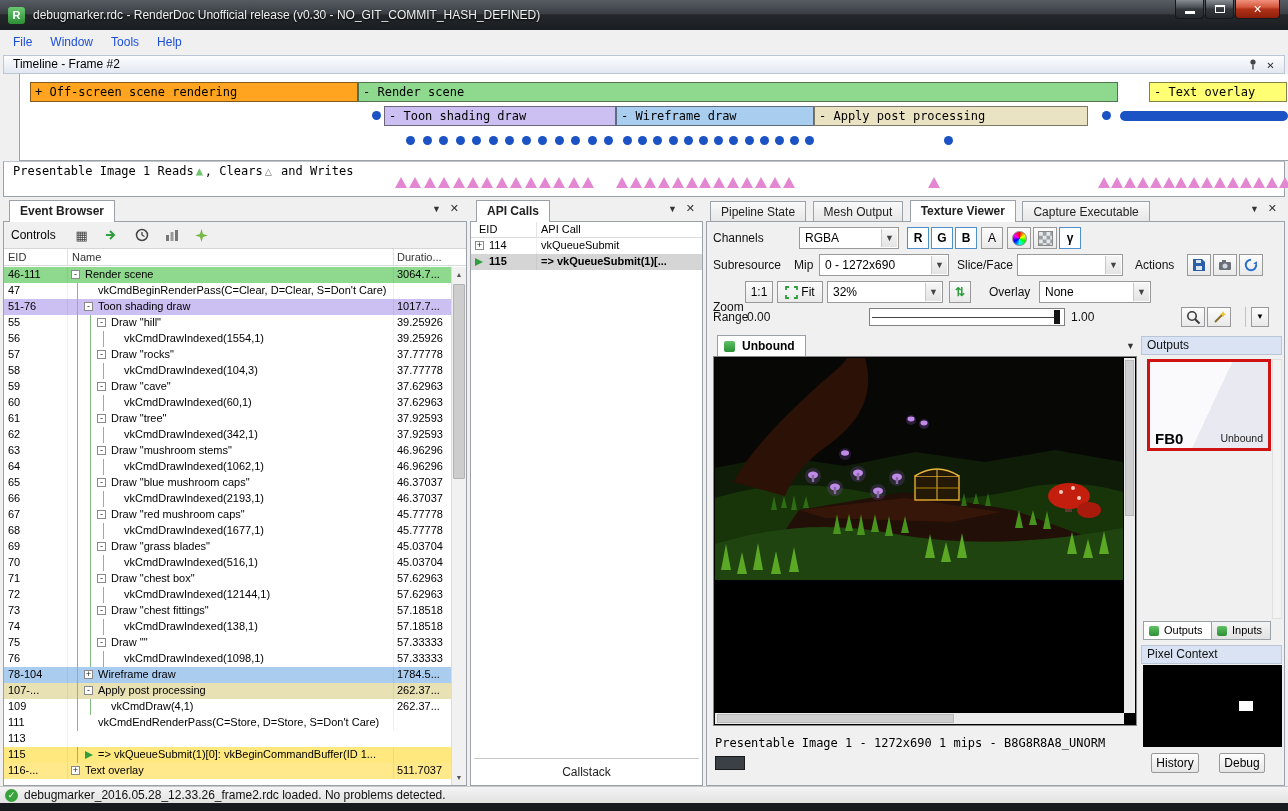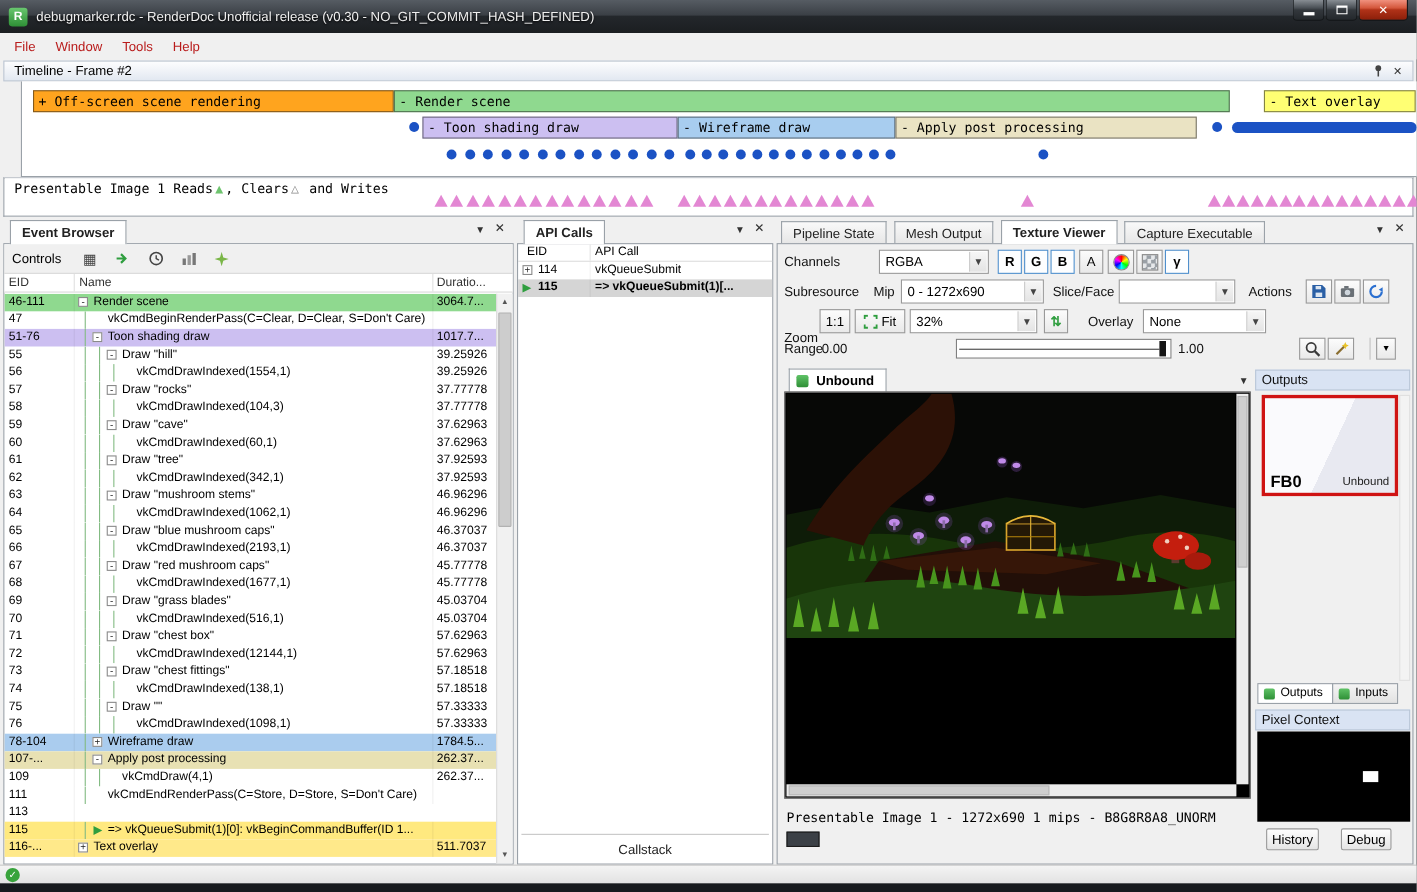--- a/index.html
+++ b/index.html
@@ -13,21 +13,21 @@
 .title-text{color:#f0f0f0;font-size:12px;margin-left:8px;text-shadow:0 1px 2px #000;white-space:nowrap;}
 .winbtns{position:absolute;top:0;right:8px;display:flex;}
 .wb{width:29px;height:19px;border:1px solid #15181a;border-top:none;border-radius:0 0 4px 4px;background:linear-gradient(#878d93,#4a5056 40%,#33383d 50%,#24282c);margin-left:1px;display:flex;align-items:center;justify-content:center;}
 .wb.close{width:45px;background:linear-gradient(#f0917e,#d4573c 40%,#b03218 50%,#8c1f0a);}
 .glyph-min{width:10px;height:3px;background:#fff;margin-top:7px;}
 .glyph-max{width:10px;height:8px;border:1px solid #fff;border-top:2px solid #fff;}
 .wb.close span{color:#fff;font-size:14px;line-height:1;}
 
 
 .menubar{position:absolute;top:30px;left:0;right:0;height:24px;background:#f0f0f0;display:flex;align-items:center;padding-left:4px;}
-.menu-item{font-size:12px;padding:3px 9px;color:#b91c1c;}
+.menu-item{font-size:12px;padding:3px 9px;color:#1d4ed8;}
 
 
 .tl-panel{position:absolute;top:55px;left:3px;width:1282px;height:142px;}
 .tl-header{height:19px;background:linear-gradient(#fdfdfe,#e2e8f1);border:1px solid #bcc6d3;font-size:12px;padding-left:9px;line-height:17px;position:relative;color:#000;}
 .tl-hicon{position:absolute;top:2px;width:15px;height:15px;text-align:center;font-size:10px;color:#333;line-height:15px;}
 .tl-body{position:absolute;top:19px;left:0;width:100%;height:87px;background:#fff;border:1px solid #9aa1a8;border-top:none;margin-left:16px;}
 .tl-strip{position:absolute;top:106px;left:0;width:100%;height:36px;background:#fff;border:1px solid #9aa1a8;border-top:1px solid #c0c5cb;font-size:12px;padding:2px 0 0 9px;}
 .tl-bar{position:absolute;height:20px;border:1px solid rgba(30,30,30,.55);font-family:"DejaVu Sans Mono",monospace;font-size:12px;line-height:18px;padding-left:4px;white-space:nowrap;overflow:hidden;color:#000;}
 .tl-dot{position:absolute;width:9px;height:9px;border-radius:50%;}
 .tl-usage{position:absolute;height:10px;border-radius:5px;}
@@ -756,15 +756,16 @@
       <div class="pc-canvas">
           <div class="pc-rect"></div>
         </div>
       <div class="pbtn" style="left:444px;top:531px;width:48px">History</div>
       <div class="pbtn" style="left:512px;top:531px;width:46px">Debug</div>
     </div>
   </div>
 
   <div class="statusbar">
     <span class="check">✓</span>
+    <span>debugmarker_2016.05.28_12.33.26_frame2.rdc loaded. No problems detected.</span>
   </div>
   <div class="bottom-edge"></div>
 </div>
 
 </body></html>

